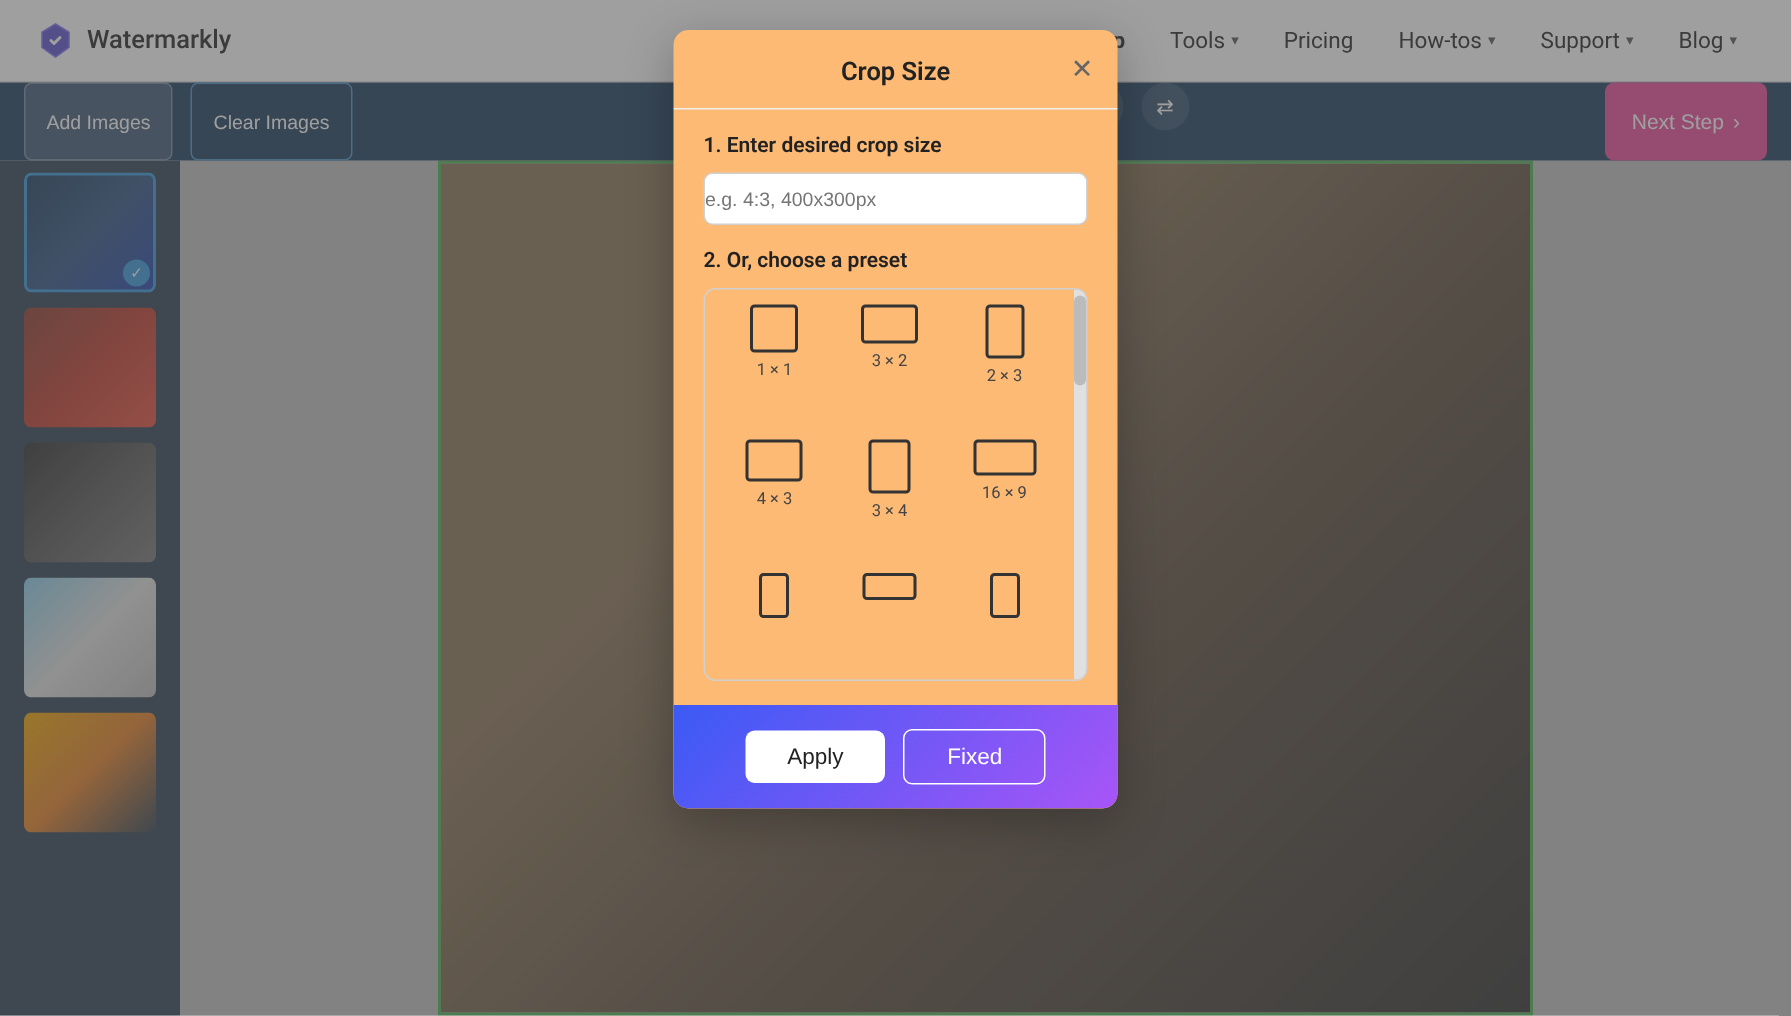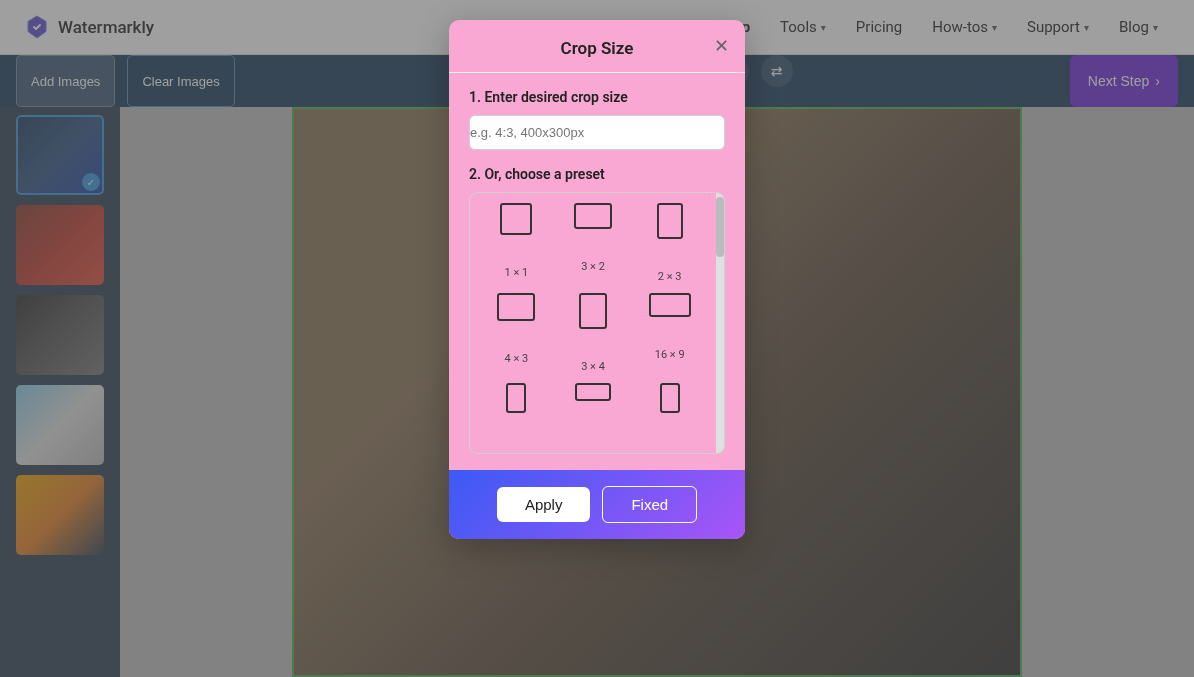--- a/index.html
+++ b/index.html
@@ -22,21 +22,21 @@
     
     .toolbar {
       position: absolute; top: 55px; left: 0; right: 0; height: 52px;
       background: #1a3a5c; display: flex; padding: 0 16px; gap: 12px; z-index: 10;
     }
     .toolbar-btn { background: rgba(255,255,255,0.15); border: 1px solid rgba(255,255,255,0.3); color: #fff; border-radius: 5px; padding: 5px 14px; font-size: 13px; cursor: pointer; }
     .toolbar-btn.outline { background: transparent; border: 1px solid #4a90c4; color: #fff; }
     .toolbar-shape { width: 30px; height: 30px; border: 2px solid #fff; border-radius: 4px; display: flex; align-items: center; justify-content: center; cursor: pointer; background: rgba(255,255,255,0.1); }
     .toolbar-shape.circle { border-radius: 50%; }
     .toolbar-constraint { color: #fff; font-size: 13px; background: rgba(255,255,255,0.1); padding: 5px 12px; border-radius: 5px; cursor: pointer; }
-    .next-step-btn { background: #6d28d9; color: #fff; border: none; border-radius: 6px; padding: 8px 18px; font-size: 14px; font-weight: 500; cursor: pointer; display: flex; align-items: center; gap: 6px; }
+    .next-step-btn { background: #ec4899; color: #fff; border: none; border-radius: 6px; padding: 8px 18px; font-size: 14px; font-weight: 500; cursor: pointer; display: flex; align-items: center; gap: 6px; }
     .toolbar-icon-btn { color: #fff; background: rgba(255,255,255,0.1); border: none; border-radius: 50%; width: 32px; height: 32px; display: flex; align-items: center; justify-content: center; cursor: pointer; font-size: 14px; }
 
     
     .sidebar {
       position: absolute; top: 107px; left: 0; width: 120px; bottom: 0;
       background: #2c3e50; overflow-y: auto; display: flex; flex-direction: column; gap: 2px; padding: 8px 0;
     }
     .sidebar-thumb { width: 88px; height: 80px; margin: 0 auto 8px; border-radius: 5px; overflow: hidden; background: #555; position: relative; }
     .sidebar-thumb.selected::after { content: ''; position: absolute; inset: 0; border: 2px solid #3498db; border-radius: 5px; }
     .check-badge { position: absolute; bottom: 4px; right: 4px; width: 18px; height: 18px; background: #3498db; border-radius: 50%; display: flex; align-items: center; justify-content: center; color: #fff; font-size: 10px; }
@@ -49,21 +49,21 @@
     .canvas-img { width: 730px; height: 570px; background: linear-gradient(135deg, #8B7355 30%, #5a4a3a 60%, #2c2c2c 100%); position: relative; border: 2px solid #4caf50; }
 
     
     .overlay {
       position: absolute; inset: 0; background: rgba(80,80,80,0.55); z-index: 20;
       display: flex; align-items: flex-start; justify-content: center; padding-top: 20px;
     }
 
     
     .modal {
-      background: #f9a8d4; border-radius: 10px; width: 296px; box-shadow: 0 8px 32px rgba(0,0,0,0.25);
+      background: #fdba74; border-radius: 10px; width: 296px; box-shadow: 0 8px 32px rgba(0,0,0,0.25);
       position: relative; overflow: hidden;
     }
     .modal-header {
       padding: 18px 20px 14px; display: flex; align-items: center; justify-content: center;
       border-bottom: 1px solid #eee; position: relative;
     }
     .modal-title { font-size: 17px; font-weight: 600; color: #222; }
     .modal-close { position: absolute; right: 16px; top: 50%; transform: translateY(-50%); font-size: 18px; color: #666; cursor: pointer; background: none; border: none; }
     .modal-body { padding: 16px 20px; max-height: 480px; overflow-y: hidden; }
 
@@ -73,21 +73,21 @@
     .preset-box { border: 1px solid #d0d0d0; border-radius: 8px; overflow: hidden; }
     .preset-header { padding: 10px 14px; font-size: 14px; font-weight: 600; color: #333; border-bottom: 1px solid #e0e0e0; }
 
     .preset-grid-wrap { display: flex; height: 260px; }
     .preset-grid { flex: 1; padding: 10px 12px; display: grid; grid-template-columns: 1fr 1fr 1fr; gap: 10px 8px; overflow-y: auto; }
     .preset-scrollbar { width: 8px; background: #e0e0e0; position: relative; }
     .preset-scrollbar-thumb { width: 100%; height: 60px; background: #bbb; border-radius: 4px; position: absolute; top: 4px; }
 
     .preset-item { display: flex; flex-direction: column; align-items: center; gap: 5px; cursor: pointer; }
     .preset-icon { border: 2px solid #333; border-radius: 3px; }
-    .preset-label { font-size: 11px; color: #444; text-align: center; margin-top: 26px; }
+    .preset-label { font-size: 11px; color: #444; text-align: center; }
 
     
     .icon-1x1 { width: 32px; height: 32px; }
     .icon-3x2 { width: 38px; height: 26px; }
     .icon-2x3 { width: 26px; height: 36px; }
     .icon-4x3 { width: 38px; height: 28px; }
     .icon-3x4 { width: 28px; height: 36px; }
     .icon-16x9 { width: 42px; height: 24px; }
     .icon-tall { width: 22px; height: 38px; }
     .icon-wide { width: 38px; height: 22px; }

